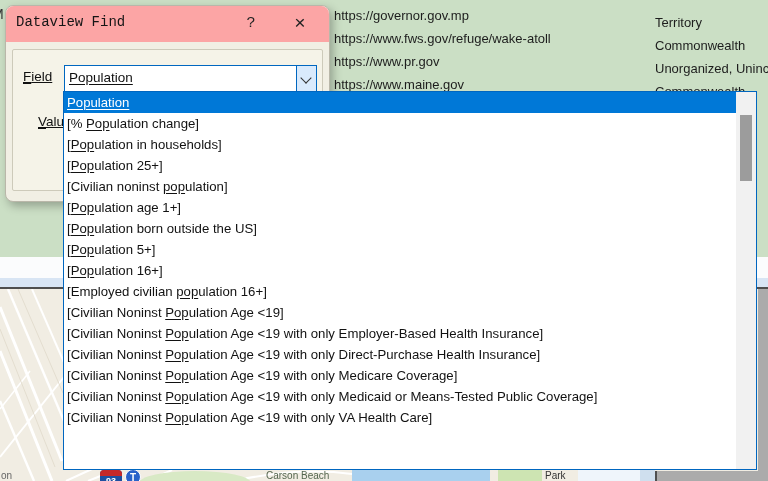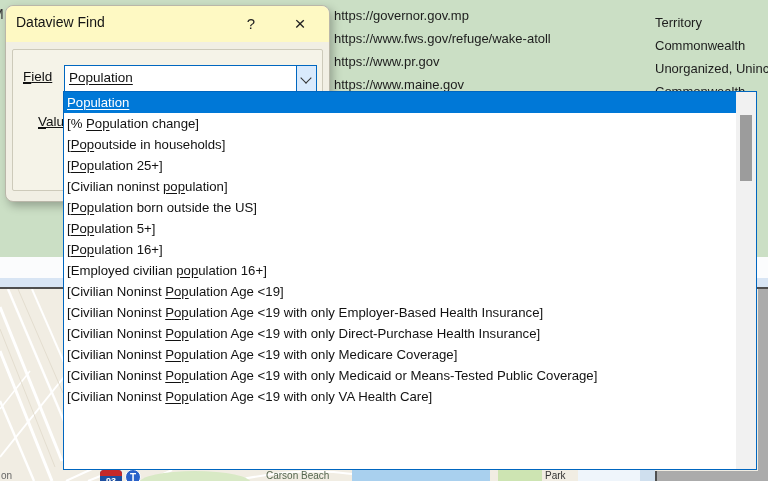--- a/index.html
+++ b/index.html
@@ -24,21 +24,21 @@
   .gray-right  { position:absolute; left:758px; top:289px; width:10px; height:192px; background:#ababab; }
   .gray-bottom { position:absolute; left:655px; top:471px; width:113px; height:10px; background:#ababab; border-left:2px solid #4f4f4f; }
 
   
   .frag { position:absolute; left:-8px; width:13px; overflow:hidden; font-size:14px; color:#1f7a4d; }
   .frag.dark { color:#333; }
 
   
   .dialog { position:absolute; left:5px; top:5px; width:325px; height:197px; background:#f1efe4;
             border:1px solid #b9b7a9; border-radius:8px; box-shadow:3px 4px 10px rgba(0,0,0,.28); }
-  .titlebar { position:absolute; left:0; top:0; width:100%; height:36px; background:#fef9c3; border-radius:8px 8px 0 0; }
+  .titlebar { position:absolute; left:0; top:0; width:100%; height:36px; background:#fca5a5; border-radius:8px 8px 0 0;font-family:Liberation Mono, monospace; }
   .title { position:absolute; left:10px; top:8px; font-size:14px; color:#151515; }
   .btn-help  { position:absolute; left:233px; top:6px; width:24px; height:24px; text-align:center; line-height:24px; font-size:15px; color:#222; cursor:default; }
   .btn-close { position:absolute; left:280px; top:5px; width:28px; height:26px; text-align:center; line-height:26px; font-size:19px; color:#222; cursor:default; }
   .groupbox { position:absolute; left:6px; top:43px; width:311px; height:142px; background:#f5f3e8; border:1px solid #cdcaba; border-radius:2px; }
   .lbl { position:absolute; font-size:13.5px; color:#111;text-decoration:underline; }
   .lbl .u { text-decoration:underline; text-underline-offset:2px; }
   .lbl-field { left:17px; top:63px; }
   .lbl-value { left:32px; top:108px; }
   .combo { position:absolute; left:58px; top:59px; width:253px; height:27px; background:#fff; border:1px solid #0067c0; }
   .combo-text { position:absolute; left:4px; top:4px; font-size:13.5px; color:#101010; text-decoration:underline; text-underline-offset:2px; }
@@ -157,23 +157,24 @@
       <span class="combo-btn">
         <span class="chev"></span>
       </span>
     </div>
   </div>
 
   <div class="dropdown">
     <div class="items">
       <div class="item selected"><span></span><span class="m">Population</span><span></span></div>
       <div class="item"><span>[% </span><span class="m">Pop</span><span>ulation change]</span></div>
-      <div class="item"><span>[</span><span class="m">Pop</span><span>outside in households]</span></div>
+      <div class="item"><span>[</span><span class="m">Pop</span><span>ulation in households]</span></div>
       <div class="item"><span>[</span><span class="m">Pop</span><span>ulation 25+]</span></div>
       <div class="item"><span>[Civilian noninst </span><span class="m">pop</span><span>ulation]</span></div>
+      <div class="item"><span>[</span><span class="m">Pop</span><span>ulation age 1+]</span></div>
       <div class="item"><span>[</span><span class="m">Pop</span><span>ulation born outside the US]</span></div>
       <div class="item"><span>[</span><span class="m">Pop</span><span>ulation 5+]</span></div>
       <div class="item"><span>[</span><span class="m">Pop</span><span>ulation 16+]</span></div>
       <div class="item"><span>[Employed civilian </span><span class="m">pop</span><span>ulation 16+]</span></div>
       <div class="item"><span>[Civilian Noninst </span><span class="m">Pop</span><span>ulation Age &lt;19]</span></div>
       <div class="item"><span>[Civilian Noninst </span><span class="m">Pop</span><span>ulation Age &lt;19 with only Employer-Based Health Insurance]</span></div>
       <div class="item"><span>[Civilian Noninst </span><span class="m">Pop</span><span>ulation Age &lt;19 with only Direct-Purchase Health Insurance]</span></div>
       <div class="item"><span>[Civilian Noninst </span><span class="m">Pop</span><span>ulation Age &lt;19 with only Medicare Coverage]</span></div>
       <div class="item"><span>[Civilian Noninst </span><span class="m">Pop</span><span>ulation Age &lt;19 with only Medicaid or Means-Tested Public Coverage]</span></div>
       <div class="item"><span>[Civilian Noninst </span><span class="m">Pop</span><span>ulation Age &lt;19 with only VA Health Care]</span></div>

